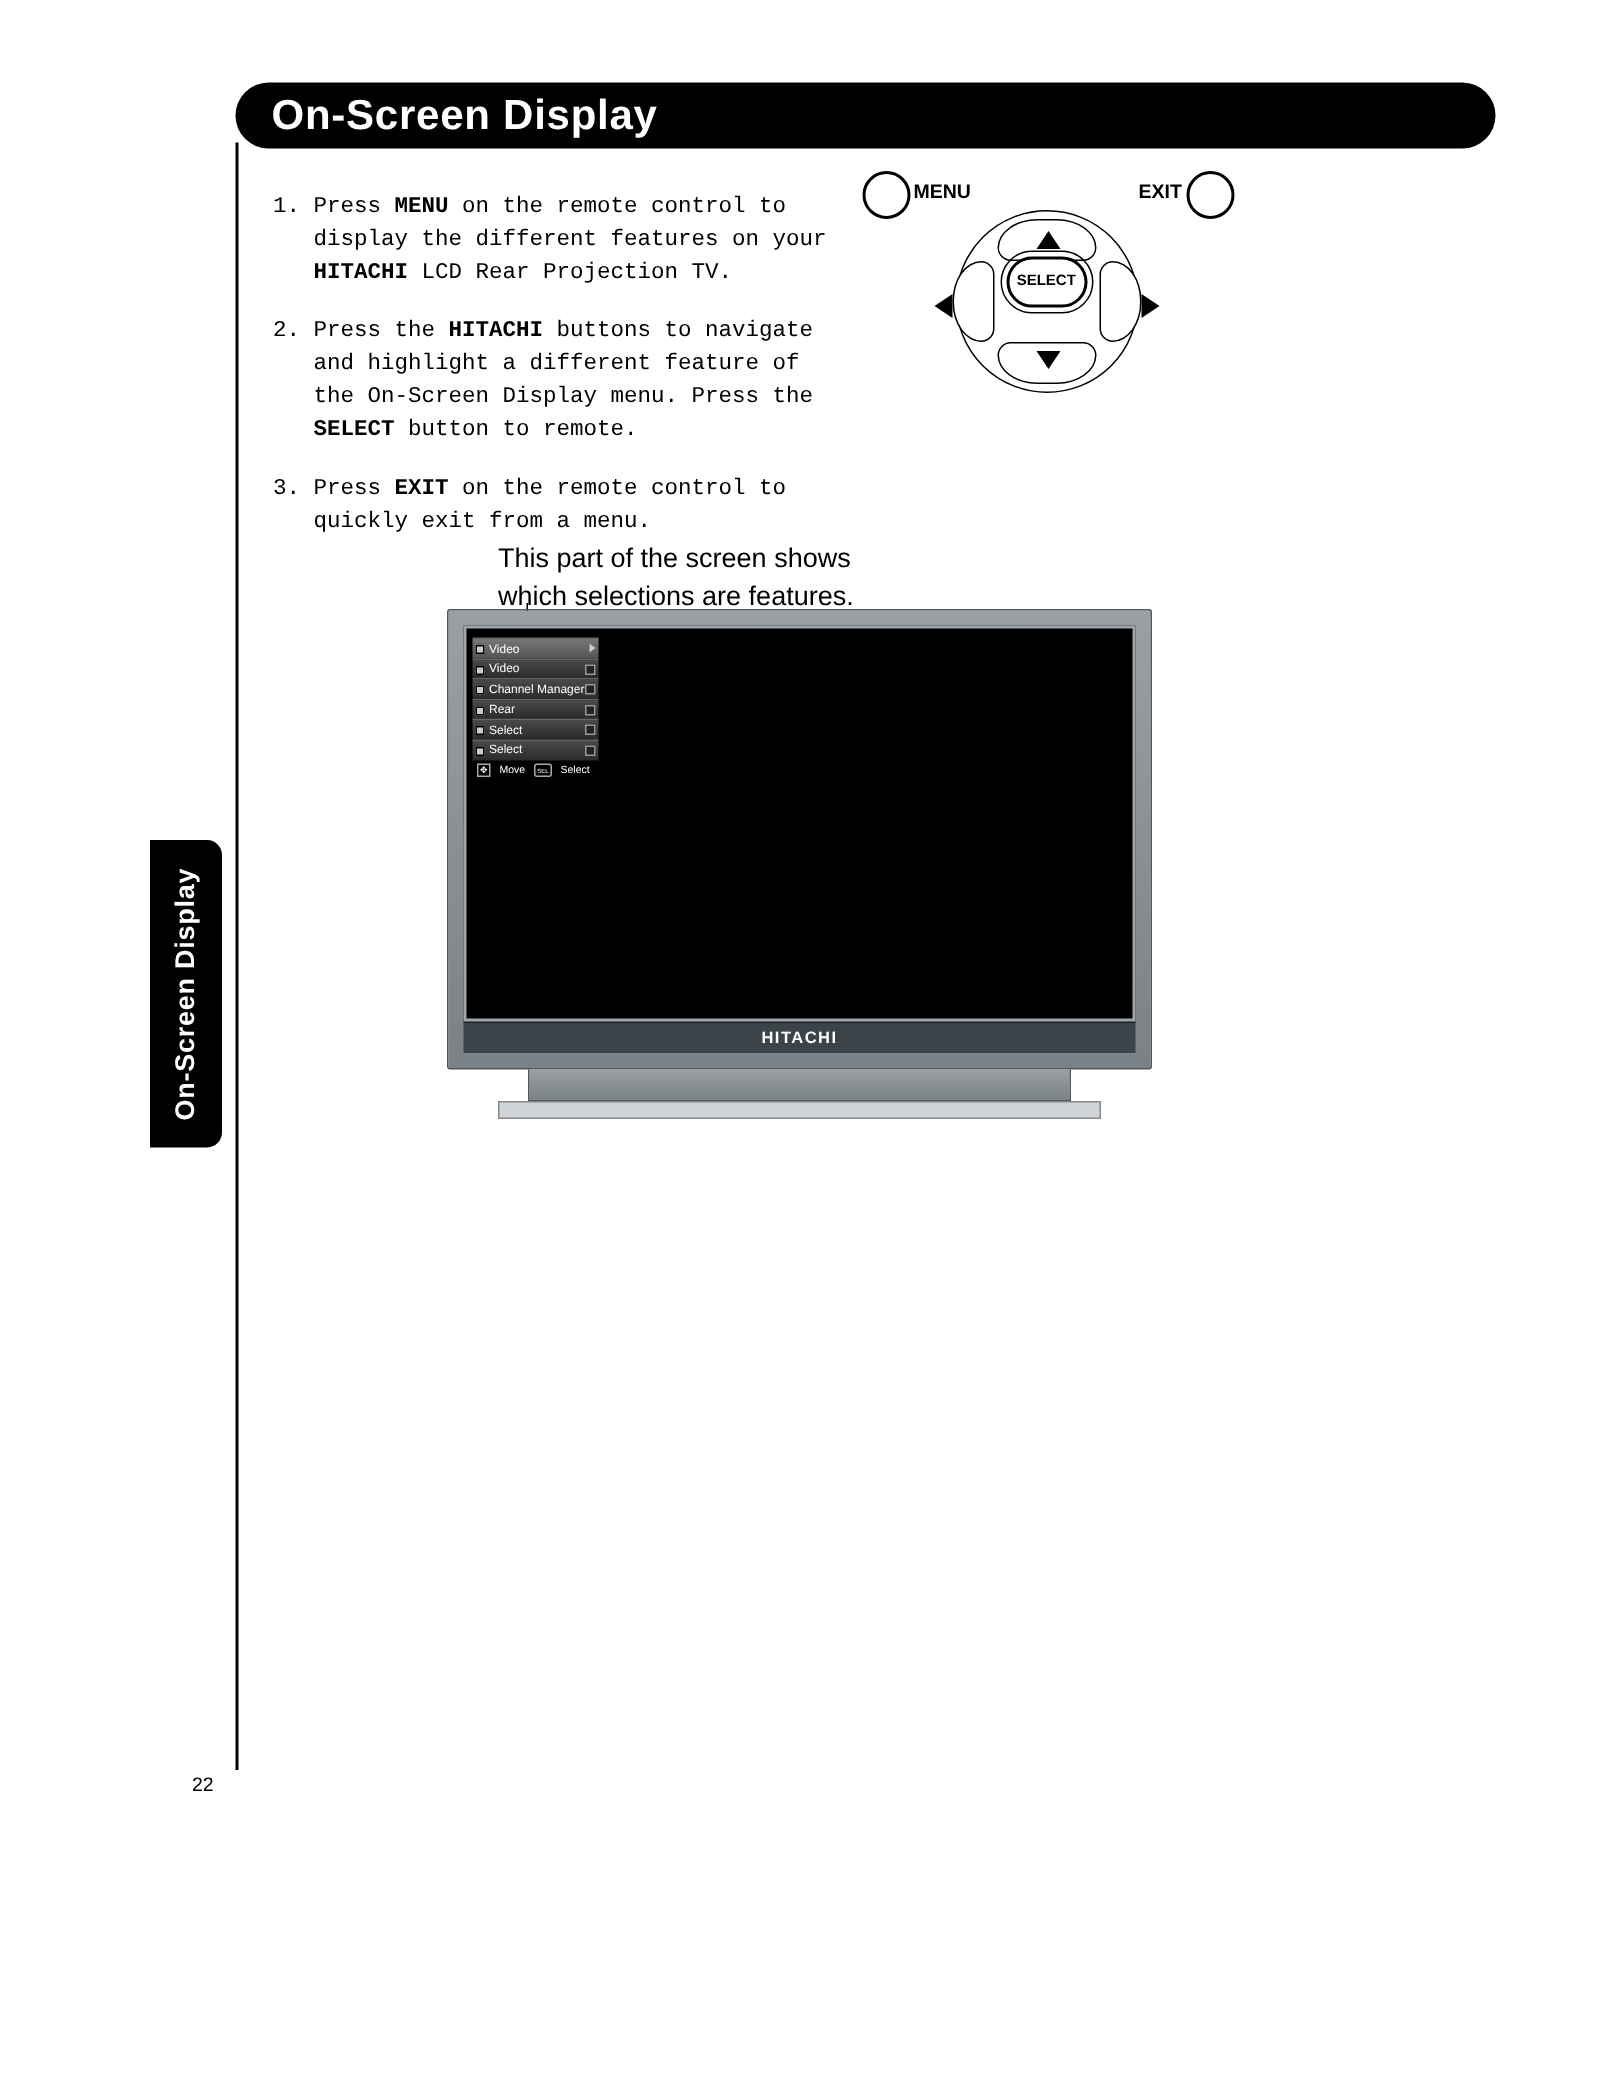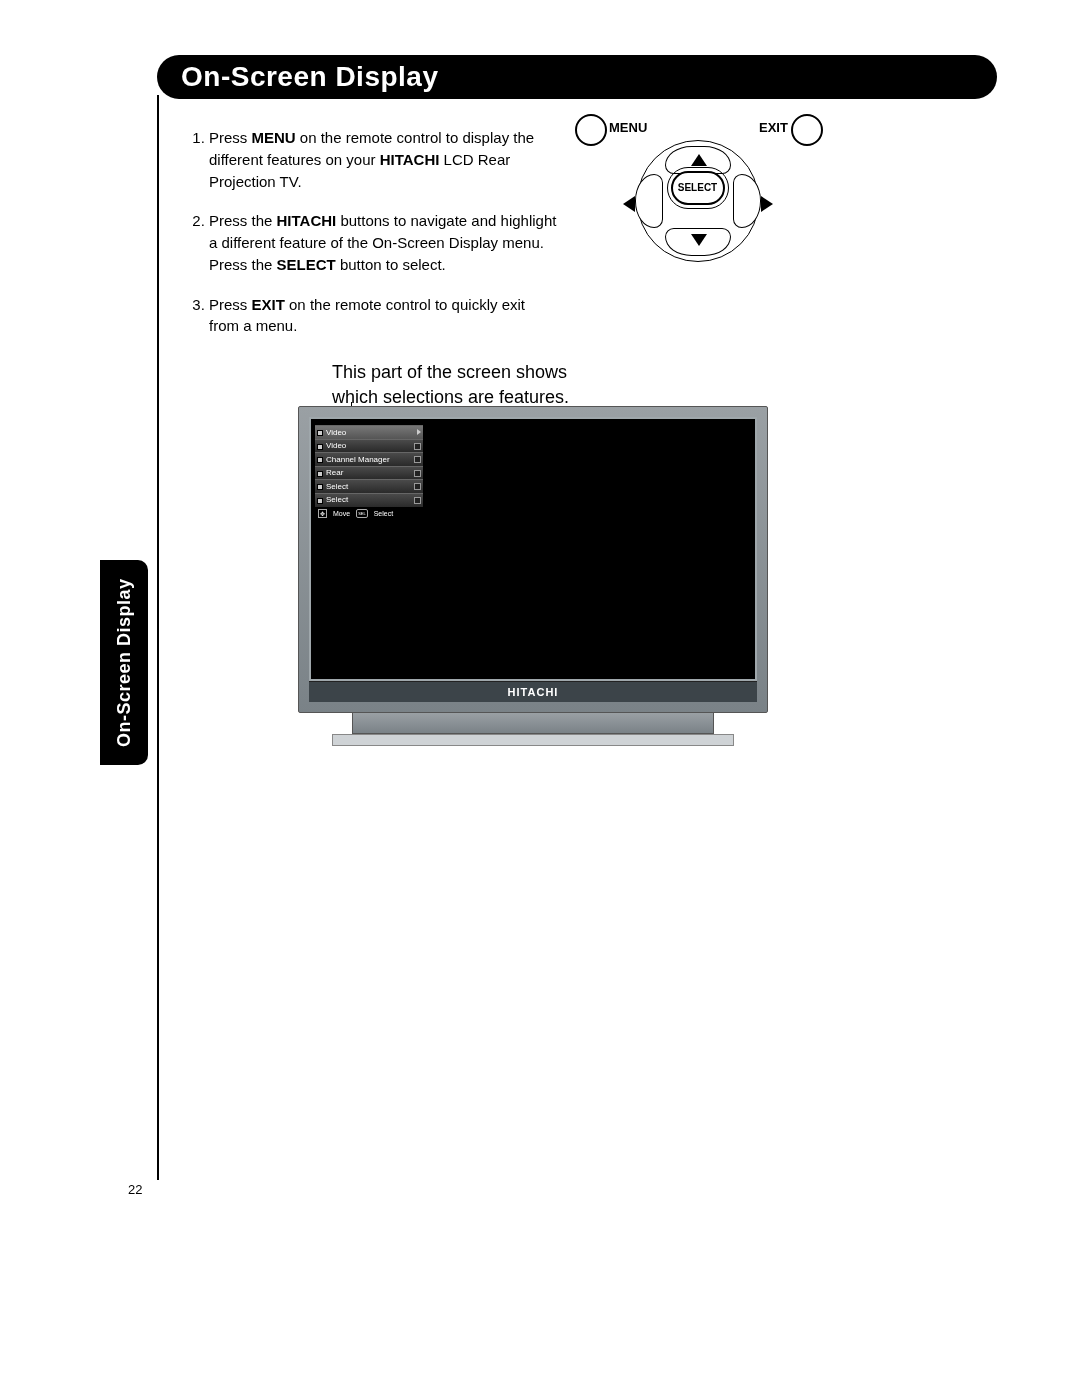--- a/index.html
+++ b/index.html
@@ -55,20 +55,21 @@
     align-items: center;
     justify-content: center;
     letter-spacing: 0.5px;
   }
   ol.instructions {
     margin: 0 0 40px 30px;
     padding: 0 0 0 22px;
     width: 350px;
     font-size: 15px;
     line-height: 1.45;
+    font-family: Liberation Mono, monospace;
   }
   ol.instructions li { margin-bottom: 18px; }
   .bold { font-weight: bold; }
   .remote {
     position: absolute;
     left: 575px;
     top: 110px;
     width: 245px;
     height: 155px;
   }
@@ -176,21 +177,21 @@
     width: 360px; height: 20px; margin: 0 auto;
     background: linear-gradient(#9aa0a4,#7a8287);
     border:1px solid #555; border-top:none;
   }
   .tv-foot {
     width: 400px; height: 10px; margin: 0 auto;
     background:#cfd3d6; border:1px solid #888;
   }
   
   .osd {
-    position:absolute; left:4px; top:6px; width:108px;
+    position:absolute; left:4px; top:6px; width:84px;
     font-size:8px; color:#fff;
   }
   .osd-row {
     background: linear-gradient(#4a4a4a,#2a2a2a);
     border-top:1px solid #666;
     padding:1.5px 3px;
     position:relative;
     line-height: 1.2;
   }
   .osd-row.active { background: linear-gradient(#777,#555); }
@@ -230,21 +231,21 @@
 <div class="side-tab">On-Screen Display</div>
 
 <div class="page">
   <div class="title-bar">On-Screen Display</div>
 
   <ol class="instructions">
     <li>
       <span>Press </span><span class="bold">MENU</span><span> on the remote control to display the different features on your </span><span class="bold">HITACHI</span><span> LCD Rear Projection TV.</span>
     </li>
     <li>
-      <span>Press the </span><span class="bold">HITACHI</span><span> buttons to navigate and highlight a different feature of the On-Screen Display menu. Press the </span><span class="bold">SELECT</span><span> button to select.</span>
+      <span>Press the </span><span class="bold">HITACHI</span><span> buttons to navigate and highlight a different feature of the On-Screen Display menu. Press the </span><span class="bold">SELECT</span><span> button to remote.</span>
     </li>
     <li>
       <span>Press </span><span class="bold">EXIT</span><span> on the remote control to quickly exit from a menu.</span>
     </li>
   </ol>
 </div>
 
 <div class="remote">
   <div class="circle" style="left:0;top:4px;"></div>
   <div class="label" style="left:34px;top:10px;">MENU</div>

